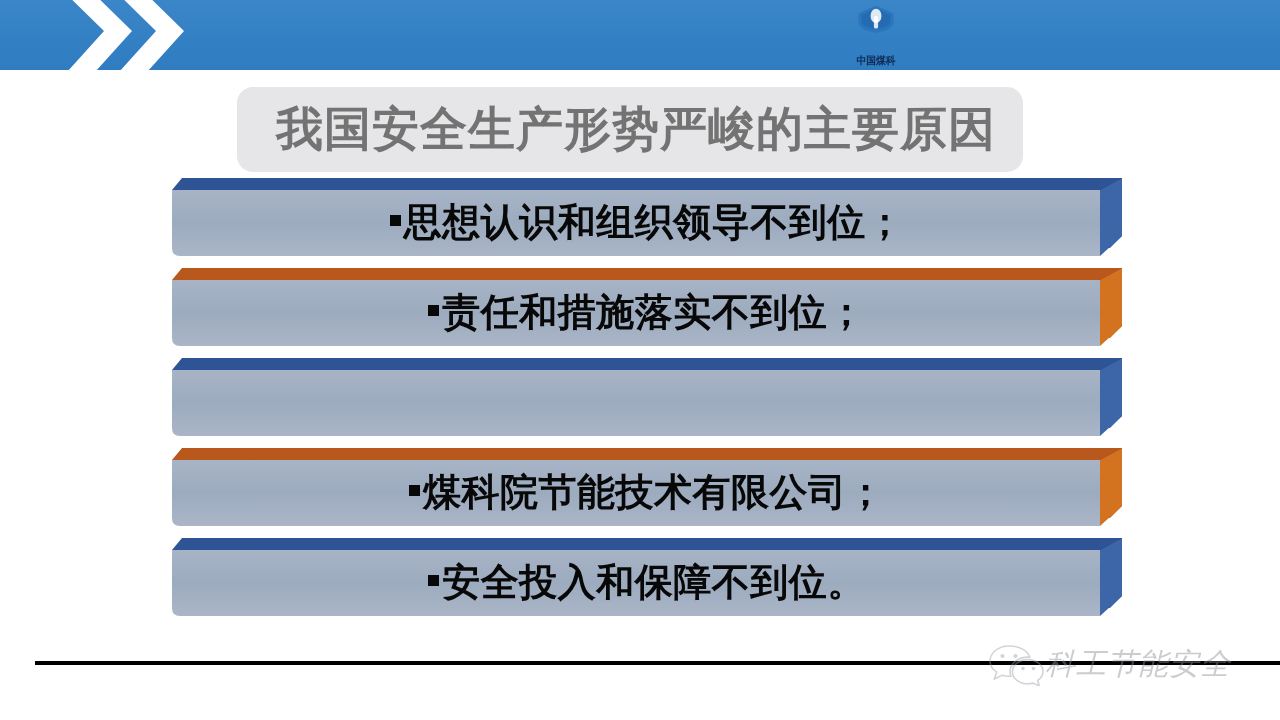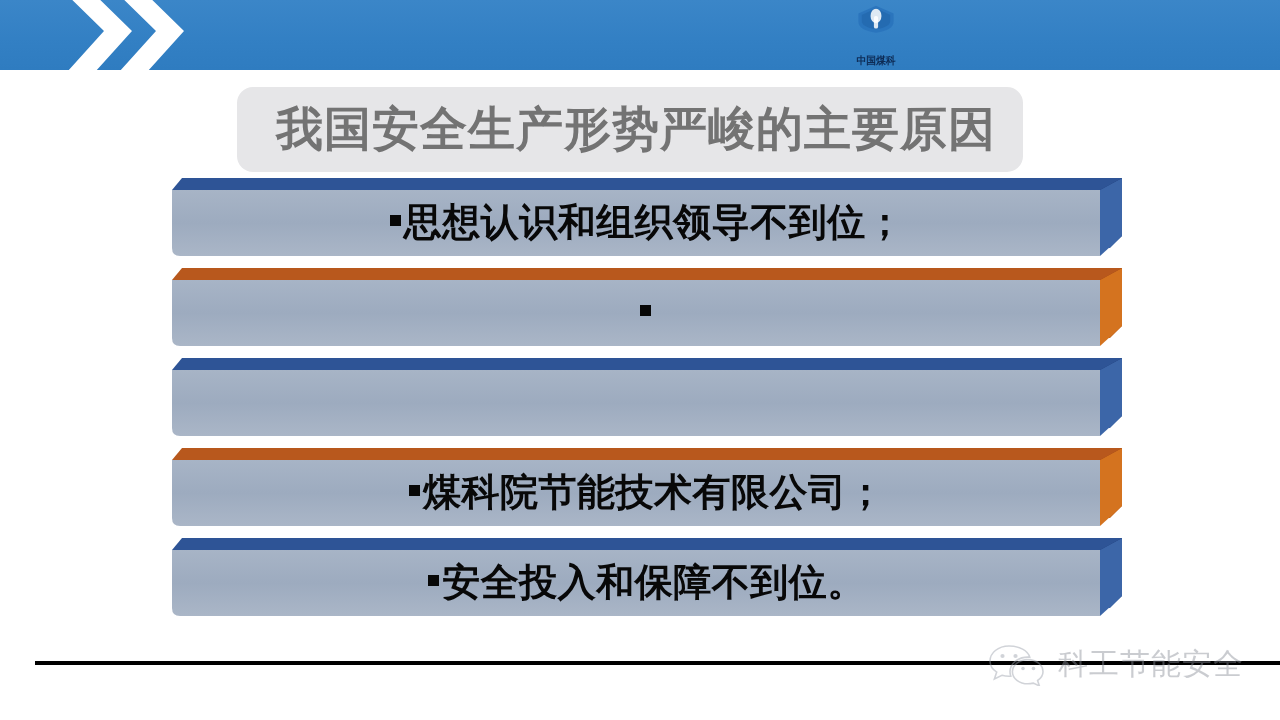--- a/index.html
+++ b/index.html
@@ -174,22 +174,23 @@
     height: 4px;
     background: #000000;
   }
   #watermark {
     position: absolute;
     left: 988px;
     top: 636px;
     height: 56px;
     display: flex;
     align-items: center;
-    gap: 14px;
+    gap: 1px;
     opacity: 0.45;
+    font-style: italic;
   }
   #watermark svg { display: block; }
   #watermark-text {
     font-size: 30px;
     color: #8b8f99;
     white-space: nowrap;
     letter-spacing: 1px;
     line-height: 1;
   }
 </style>
@@ -271,20 +272,21 @@
             </linearGradient>
           </defs>
           <path d="M10 0 L950 0 L950 58 L938 70 L10 70 Z" fill="url(#bev2)"></path>
           <path d="M0 12 L928 12 L928 78 L8 78 Q0 78 0 70 Z" fill="url(#face2)"></path>
           <path d="M928 12 L950 0 L950 58 L928 78 Z" fill="#d4731f"></path>
           <path d="M0 12 L10 0 L950 0 L928 12 Z" fill="#b8581d"></path>
         </svg>
       </div>
       <div class="bar-label">
         <span class="bullet-sq"></span>
+        <span>责任和措施落实不到位；</span>
       </div>
     </div>
 
     <div class="bar">
       <div class="bar-3d">
         <svg width="950" height="78" viewBox="0 0 950 78">
           <defs>
             <linearGradient id="face3" x1="0" y1="0" x2="0" y2="1">
               <stop offset="0" stop-color="#a7b4c6"></stop>
               <stop offset="0.5" stop-color="#9dabbf"></stop>

